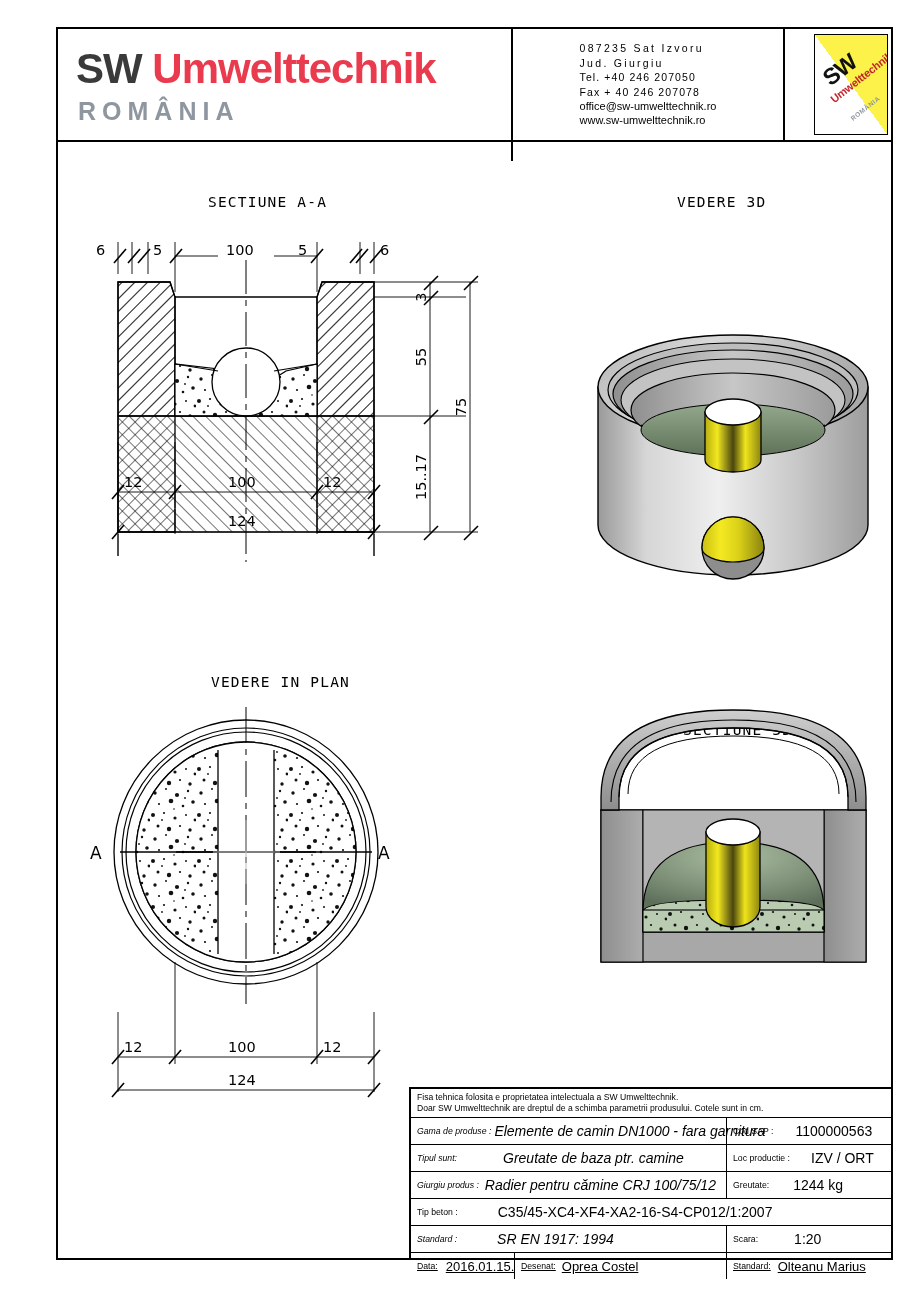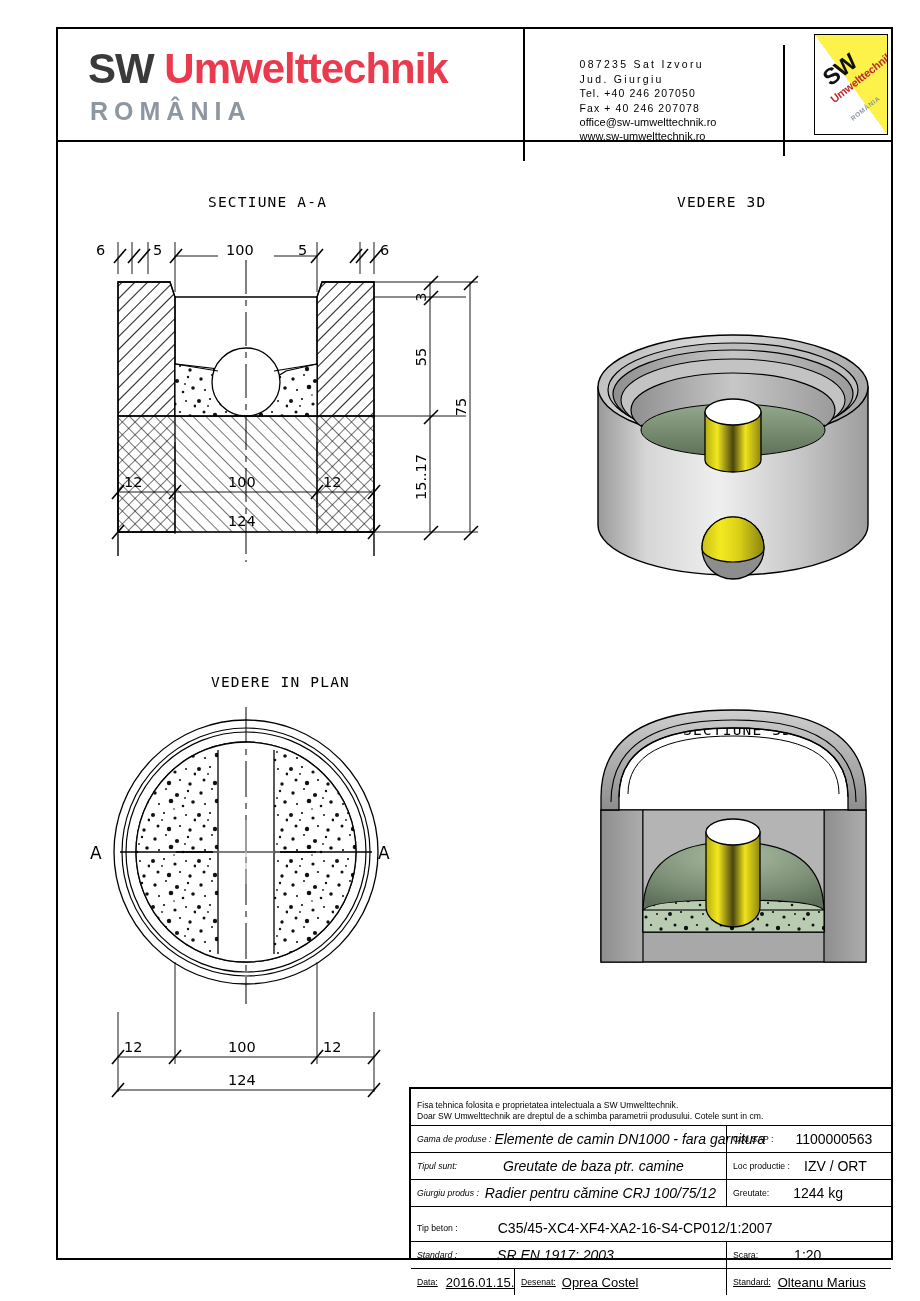--- a/index.html
+++ b/index.html
@@ -7,23 +7,23 @@
        font-family:"Liberation Sans",sans-serif;color:#000;}
   .sheet{position:absolute;left:0;top:0;width:920px;height:1301px;background:#fff;}
 
   
   .frame{position:absolute;left:56px;top:27px;width:837px;height:1233px;
          border:2px solid #000;box-sizing:border-box;background:#fff;}
 
   
   .hdr{position:absolute;left:0;top:0;width:100%;height:113px;
        border-bottom:2px solid #000;box-sizing:border-box;}
-  .hdr-logo{position:absolute;left:12px;top:0;width:455px;height:132px;
+  .hdr-logo{position:absolute;left:0;top:0;width:455px;height:132px;
             border-right:2px solid #000;box-sizing:border-box;}
-  .hdr-addr{position:absolute;left:455px;top:16px;width:272px;height:111px;
+  .hdr-addr{position:absolute;left:455px;top:0;width:272px;height:111px;
             border-right:2px solid #000;box-sizing:border-box;
             display:flex;align-items:center;justify-content:center;}
   .hdr-mark{position:absolute;left:751px;top:0;width:84px;height:111px;
             box-sizing:border-box;overflow:hidden;}
 
   .sw-line1{position:absolute;left:18px;top:19px;font-size:42px;font-weight:bold;
             letter-spacing:-1px;line-height:42px;white-space:nowrap;}
   .sw-sw{color:#3a3a3a;}
   .sw-um{color:#ea3b4e;}
   .sw-line2{position:absolute;left:20px;top:70px;font-size:25px;font-weight:bold;
@@ -60,21 +60,21 @@
           border:2px solid #000;box-sizing:border-box;background:#fff;}
   .tb-row{display:flex;border-bottom:1px solid #000;box-sizing:border-box;}
   .tb-row:last-child{border-bottom:none;text-decoration:underline;}
   .tb-note{padding:3px 5px 3px 6px;font-size:8.6px;line-height:11.2px;}
   .tb-cellL{display:flex;align-items:center;box-sizing:border-box;
             padding:0 4px 0 6px;height:26px;}
   .tb-sep{border-right:1px solid #000;}
   .lbl{font-size:8.7px;white-space:nowrap;}
   .val{font-size:14px;white-space:nowrap;}
   .valsm{font-size:13px;white-space:nowrap;}
-  .grow{flex:1;margin-top:8px;}
+  .grow{flex:1;}
   .c1{width:316px;font-style:italic;}
   .c2{width:164px;}
 </style>
 </head>
 <body>
 
 <div class="sheet">
  <div class="frame">
 
   <div class="hdr">
@@ -460,21 +460,21 @@
       </div>
     </div>
 
     <div class="tb-row">
       <div class="tb-cellL c1 tb-sep">
         <span class="lbl">Tipul sunt:</span>
         <span class="val" style="margin-left:46px">Greutate de baza ptr. camine</span>
       </div>
       <div class="tb-cellL c2">
         <span class="lbl">Loc productie :</span>
-        <span class="val" style="margin-left:14px">IZV / ORT</span>
+        <span class="val" style="margin-left:21px">IZV / ORT</span>
       </div>
     </div>
 
     <div class="tb-row">
       <div class="tb-cellL c1 tb-sep">
         <span class="lbl">Giurgiu produs :</span>
         <span class="val" style="margin-left:6px">Radier pentru cămine CRJ 100/75/12</span>
       </div>
       <div class="tb-cellL c2">
         <span class="lbl">Greutate:</span>
@@ -485,21 +485,21 @@
     <div class="tb-row">
       <div class="tb-cellL grow">
         <span class="lbl">Tip beton :</span>
         <span class="val" style="margin-left:40px">C35/45-XC4-XF4-XA2-16-S4-CP012/1:2007</span>
       </div>
     </div>
 
     <div class="tb-row">
       <div class="tb-cellL c1 tb-sep">
         <span class="lbl">Standard :</span>
-        <span class="val" style="margin-left:40px">SR EN 1917: 2003</span>
+        <span class="val" style="margin-left:40px">SR EN 1917: 1994</span>
       </div>
       <div class="tb-cellL c2">
         <span class="lbl">Scara:</span>
         <span class="val" style="margin-left:36px">1:20</span>
       </div>
     </div>
 
     <div class="tb-row">
       <div class="tb-cellL tb-sep" style="width:104px">
         <span class="lbl">Data:</span>

